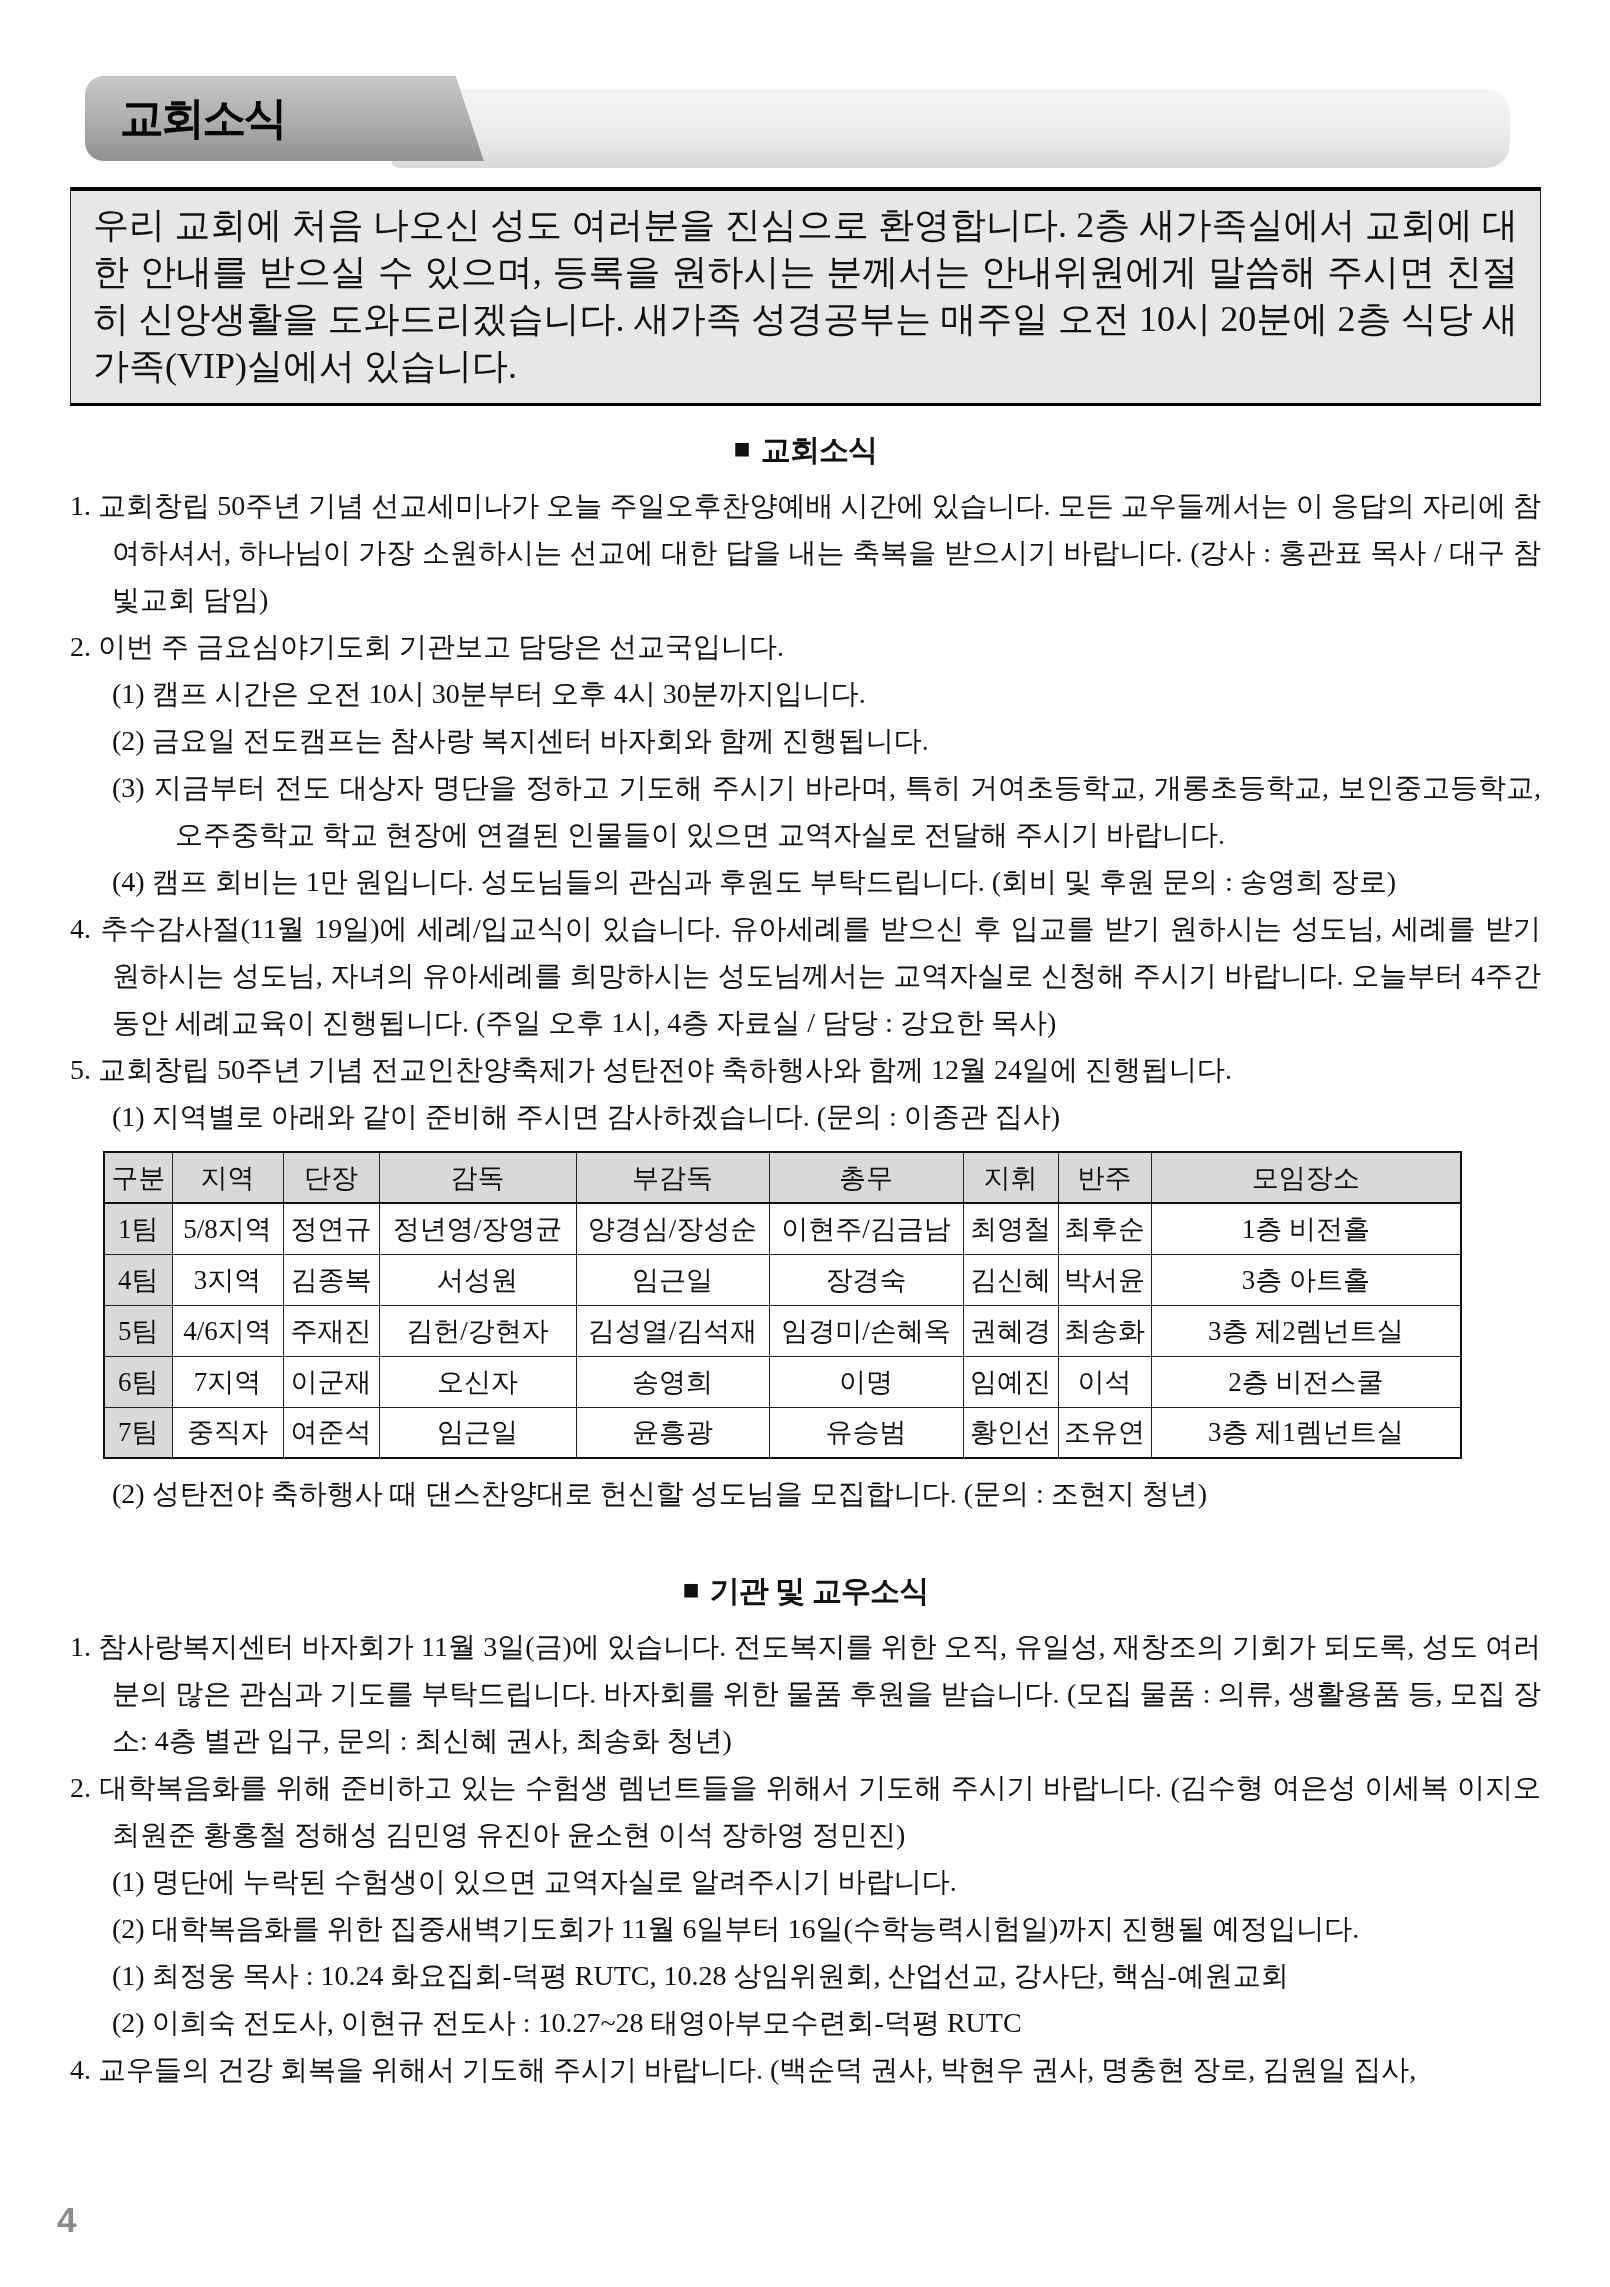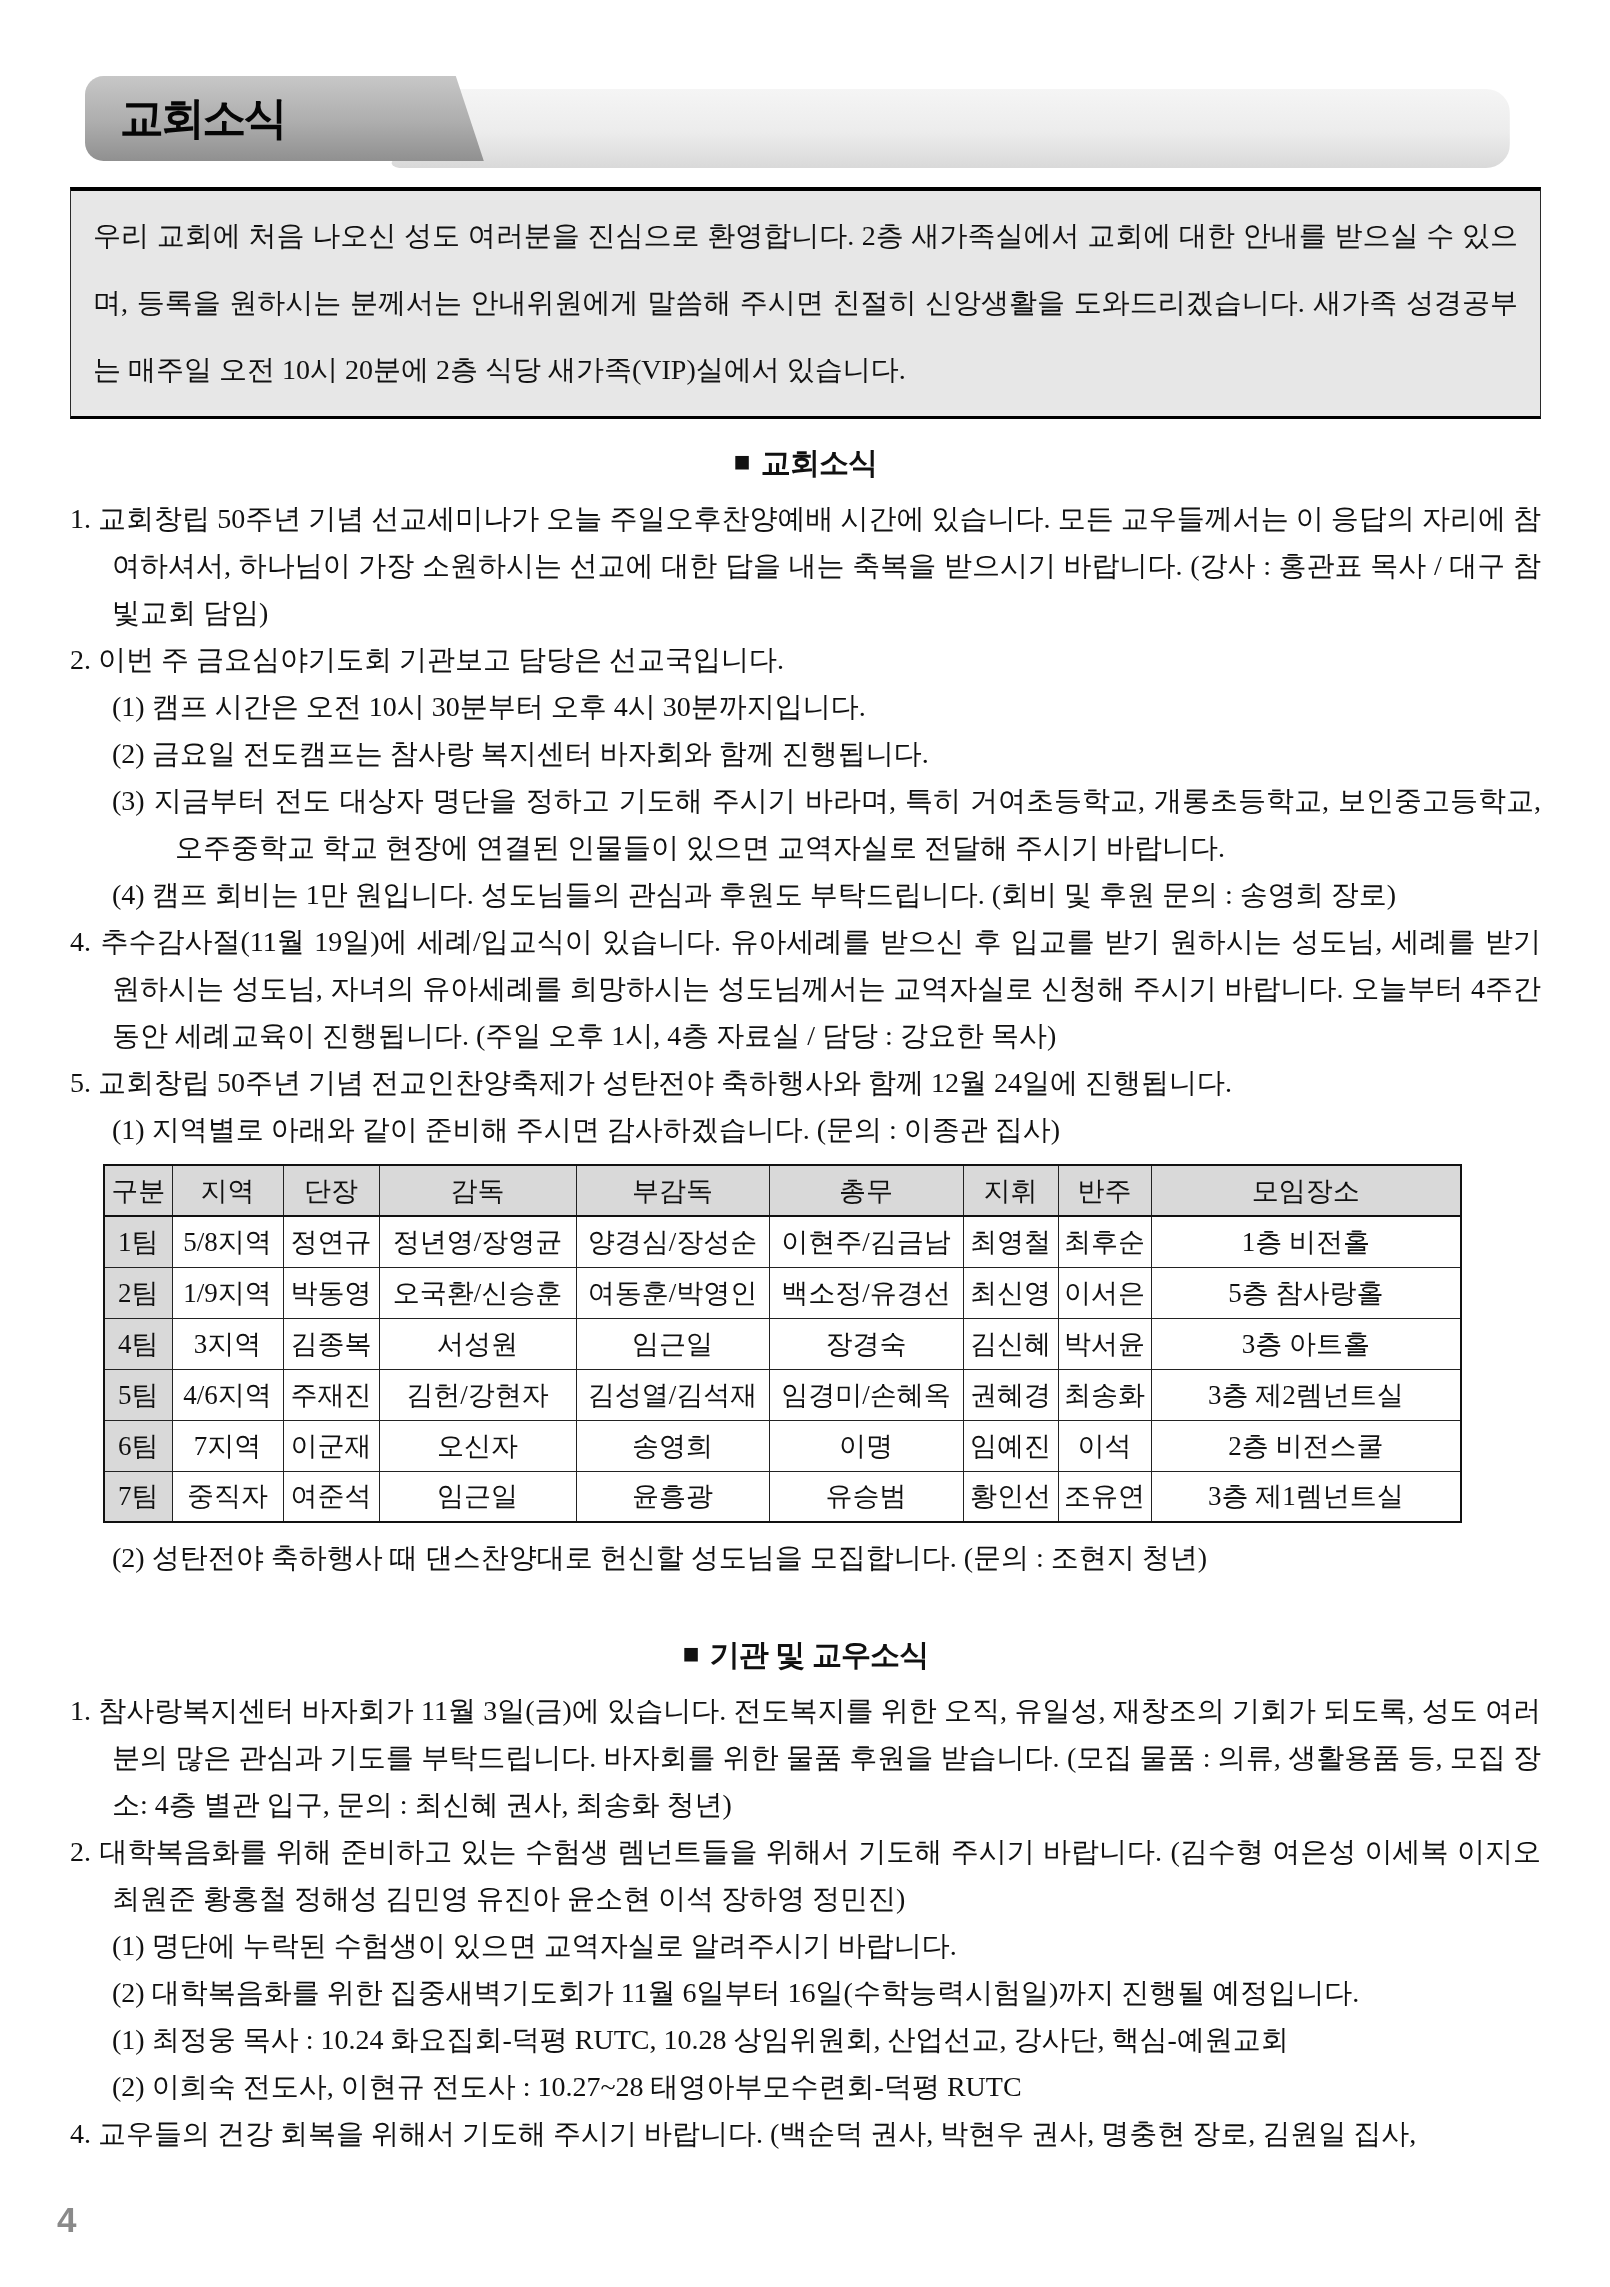--- a/index.html
+++ b/index.html
@@ -39,21 +39,21 @@
   .intro-box {
     border-top: 4.6px solid #000;
     border-bottom: 3.7px solid #000;
     border-left: 1.8px solid #2a2a2a;
     border-right: 1.8px solid #2a2a2a;
     background: #e7e7e7;
     padding: 11px 22px 13px 22px;
     margin-bottom: 24px;
   }
   .intro-box p {
-    font-size: 28px; line-height: 67px;
+    font-size: 36px; line-height: 47px;
     text-align: justify; word-break: break-all;
   }
 
   
   .sec-h {
     font-family: Liberation Sans, sans-serif;
     font-weight: bold; font-size: 30px; letter-spacing: -0.9px;
     margin: 22px 0 11px 0;
     text-align: center;
   }
@@ -155,31 +155,20 @@
         <td>5/8지역</td>
         <td>정연규</td>
         <td>정년영/장영균</td>
         <td>양경심/장성순</td>
         <td>이현주/김금남</td>
         <td>최영철</td>
         <td>최후순</td>
         <td>1층 비전홀</td>
       </tr>
       <tr>
-        <td class="teamcol">2팀</td>
-        <td>1/9지역</td>
-        <td>박동영</td>
-        <td>오국환/신승훈</td>
-        <td>여동훈/박영인</td>
-        <td>백소정/유경선</td>
-        <td>최신영</td>
-        <td>이서은</td>
-        <td>5층 참사랑홀</td>
-      </tr>
-      <tr>
         <td class="teamcol">4팀</td>
         <td>3지역</td>
         <td>김종복</td>
         <td>서성원</td>
         <td>임근일</td>
         <td>장경숙</td>
         <td>김신혜</td>
         <td>박서윤</td>
         <td>3층 아트홀</td>
       </tr>

